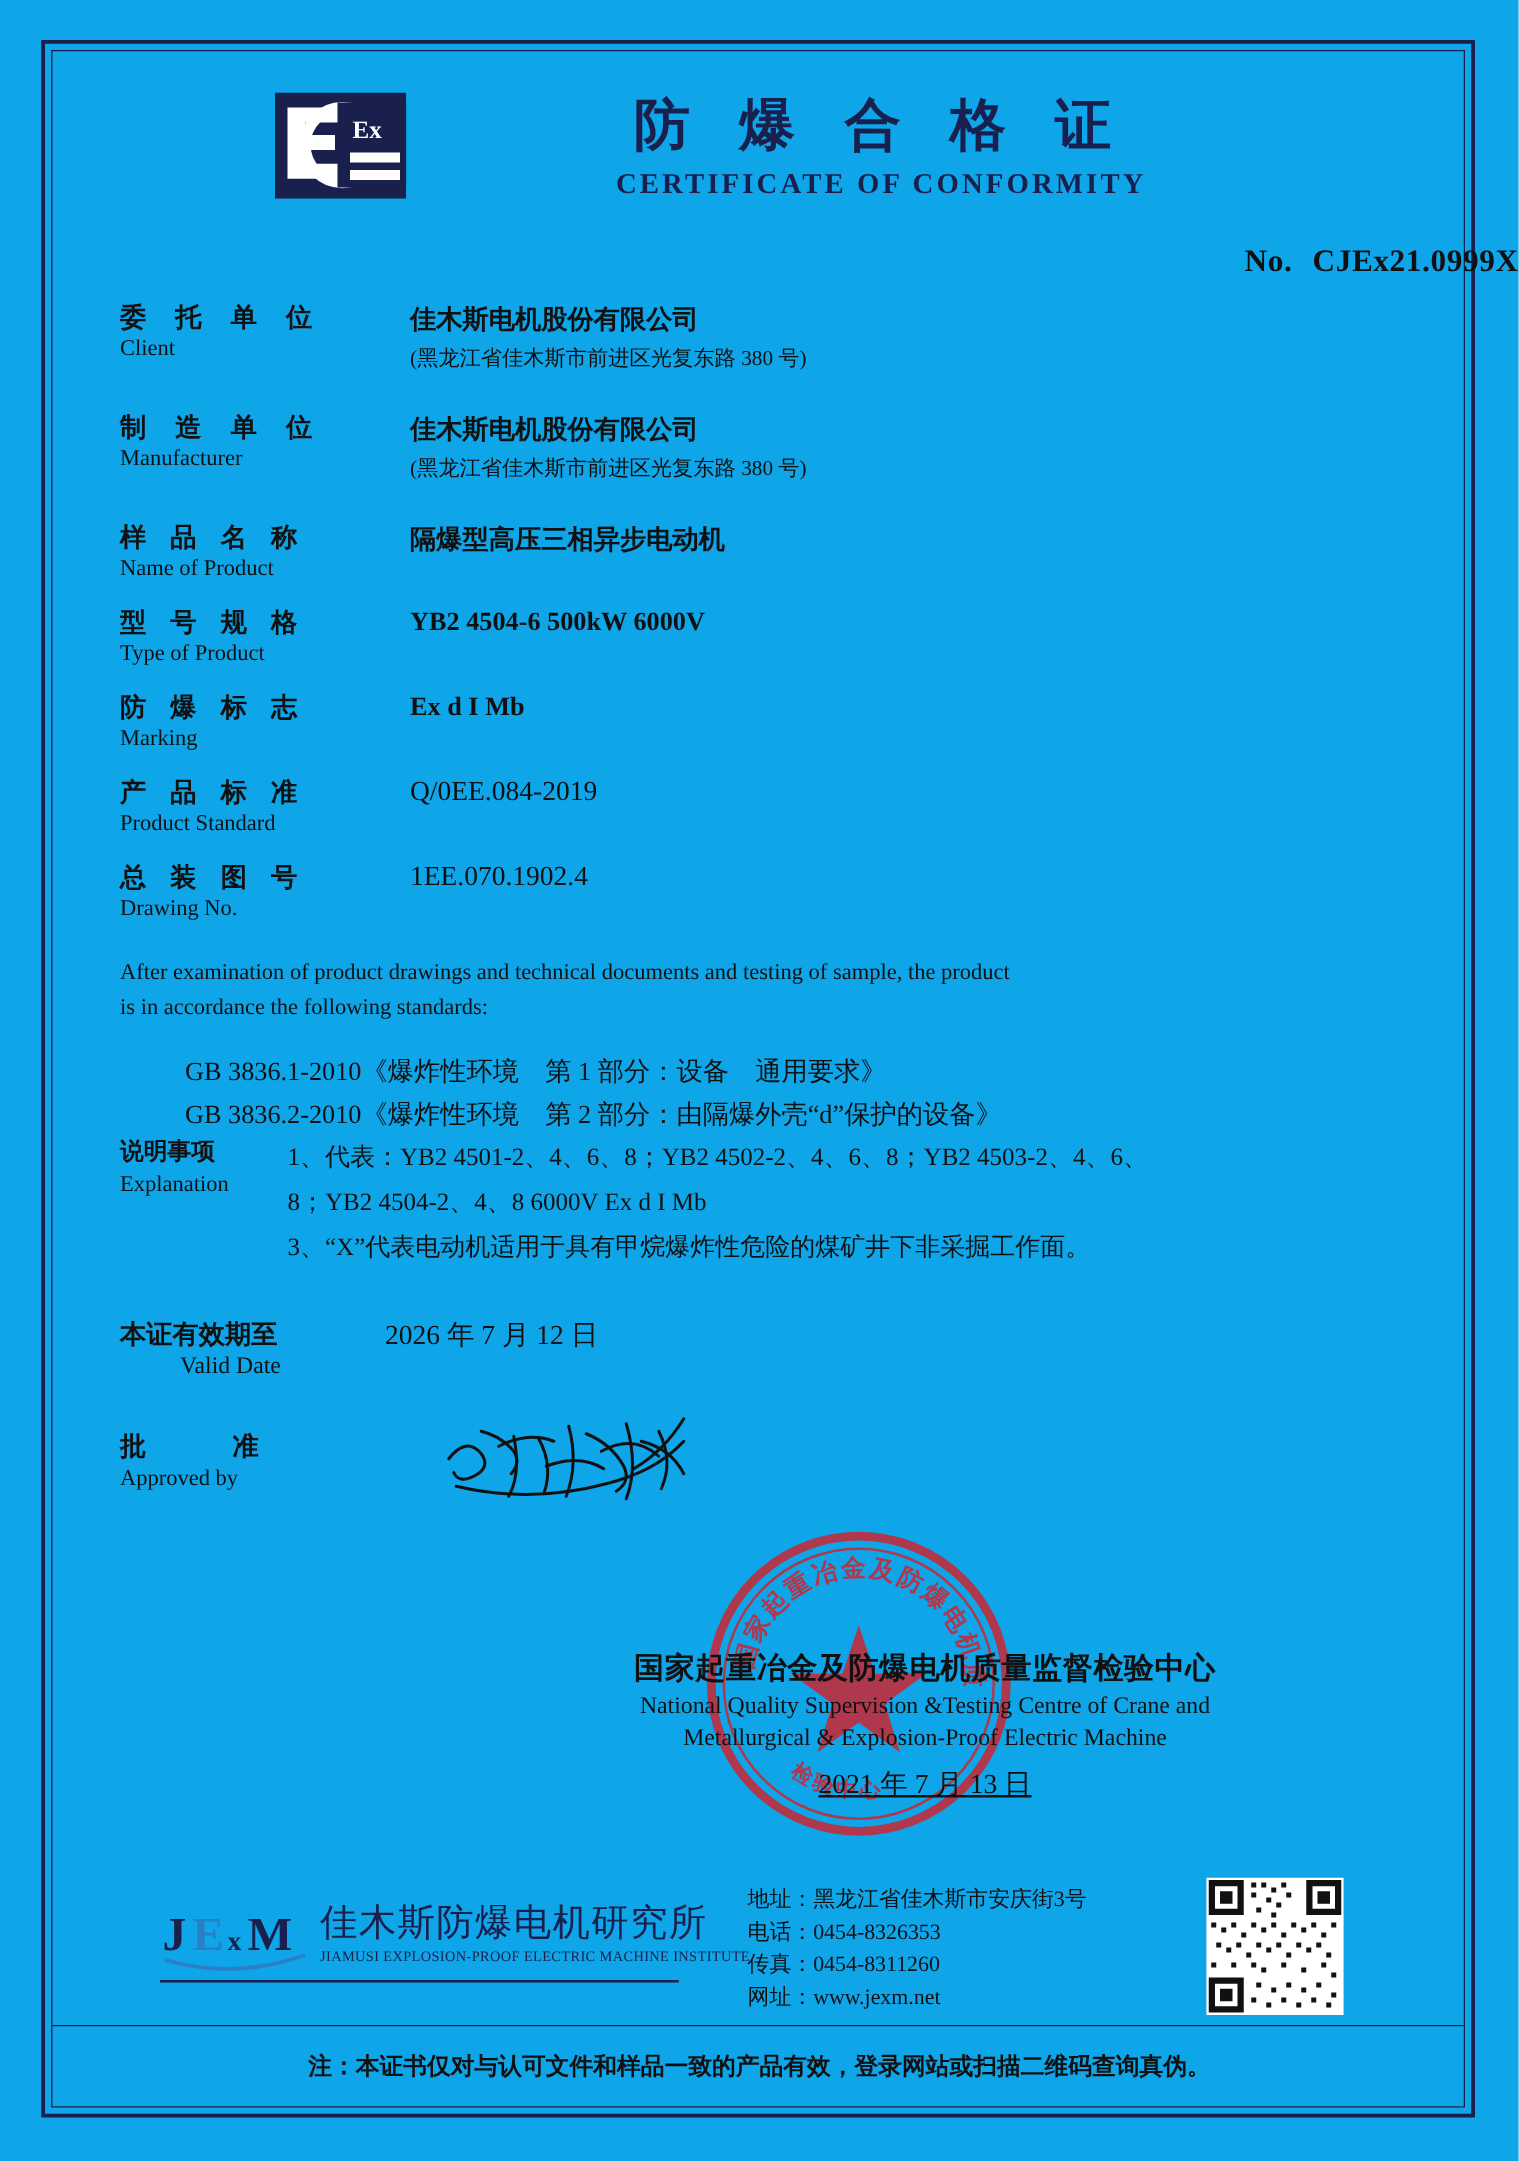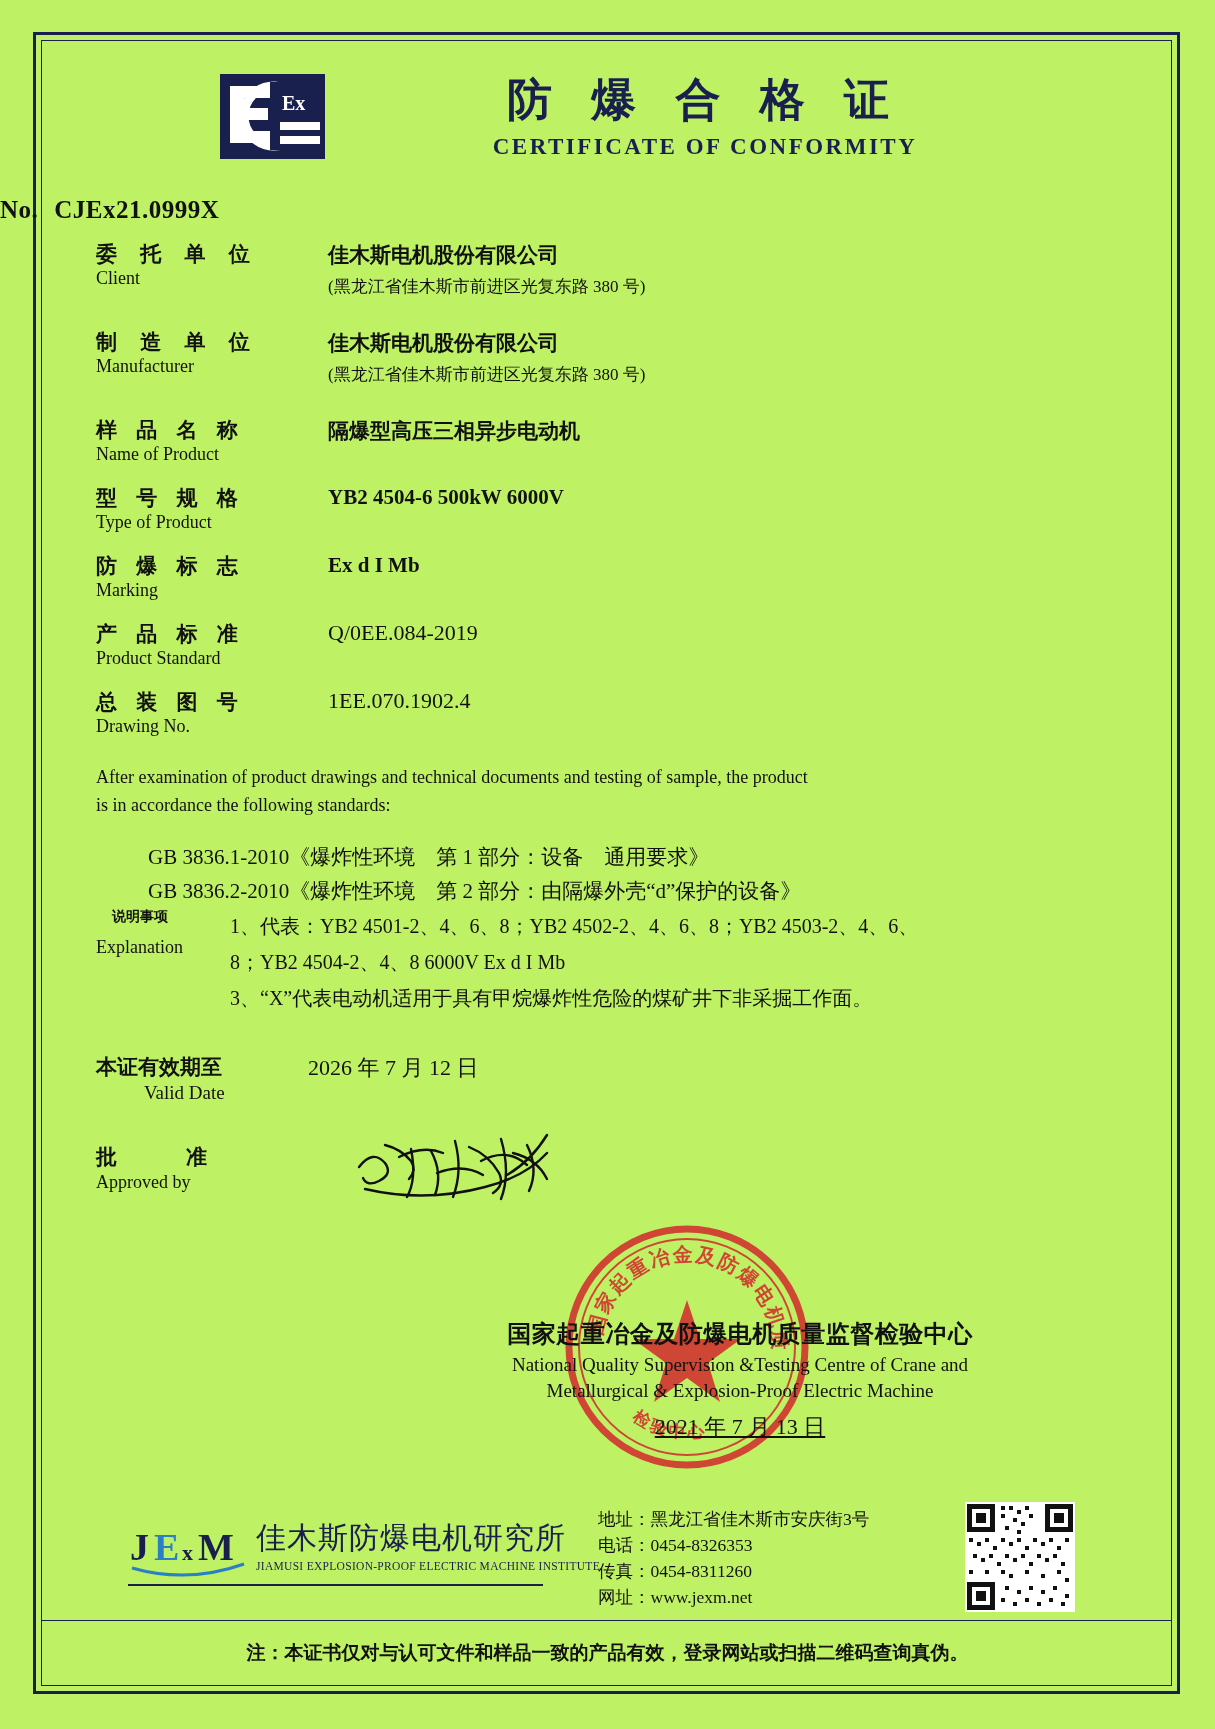--- a/index.html
+++ b/index.html
@@ -13,21 +13,21 @@
     font-family: "Liberation Serif", serif;
     color: #111;
     position: relative;
     overflow: hidden;
   }
   .page {
     position: absolute;
     left: 0; top: 0;
     width: 1215px;
     height: 1729px;
-    background: #bef264;
+    background: #0ea5e9;
   }
   .outer-border {
     position: absolute;
     left: 33px;
     top: 32px;
     width: 1147px;
     height: 1662px;
     border: 3px solid #19204e;
     box-sizing: border-box;
   }
@@ -81,21 +81,21 @@
     font-size: 23px;
     letter-spacing: 2.5px;
     color: #19204e;
     white-space: nowrap;
   }
   .cert-no {
     position: absolute;
     left: 0;
     top: 196px;
     width: 1215px;
-    text-align: left;
+    text-align: right;
     font-size: 25px;
     font-weight: bold;
     color: #111;
     letter-spacing: 0.5px;
   }
   .cert-no .no-label { margin-right: 16px; }
 
   
   .fields {
     position: absolute;
@@ -190,23 +190,23 @@
 
   
   .explanation {
     position: absolute;
     left: 96px;
     top: 908px;
     width: 1040px;
   }
   .exp-lbl-cn {
     position: absolute;
-    left: 16px;
+    left: 0;
     top: 0;
-    font-size: 14px;
+    font-size: 19px;
     font-weight: bold;
     white-space: nowrap;
   }
   .exp-lbl-en {
     position: absolute;
     left: 0;
     top: 29px;
     font-size: 18px;
     white-space: nowrap;
   }

